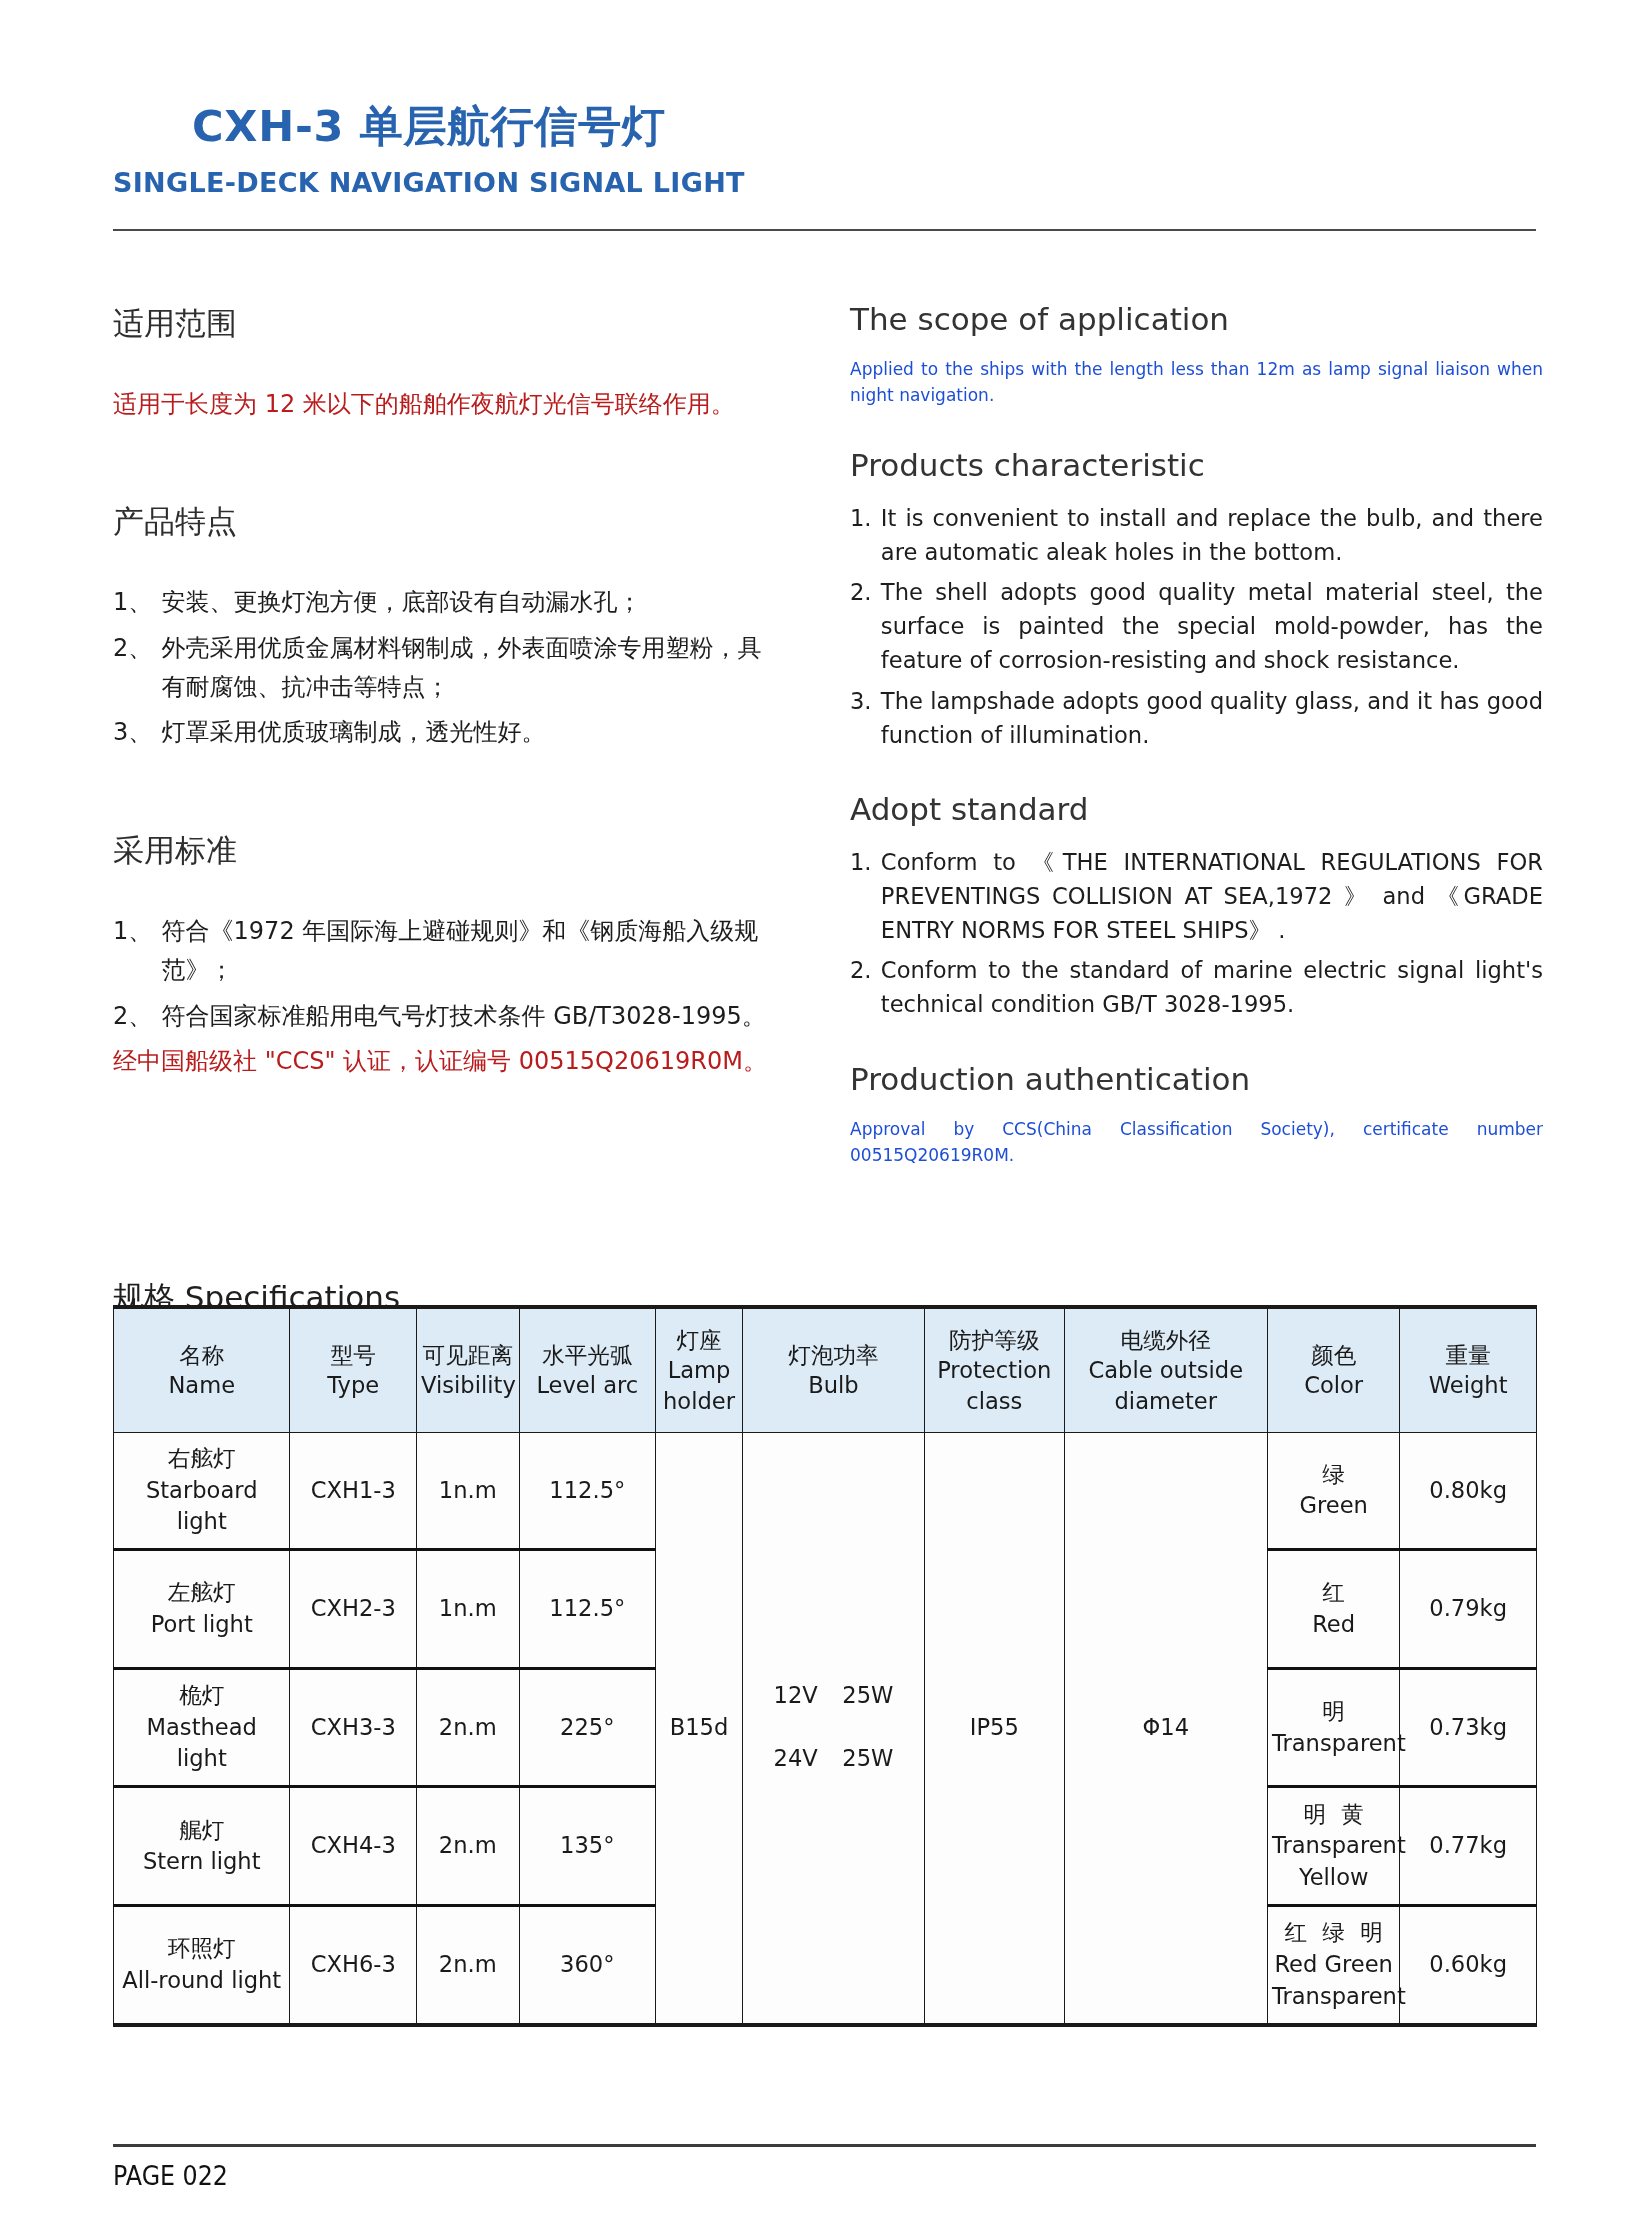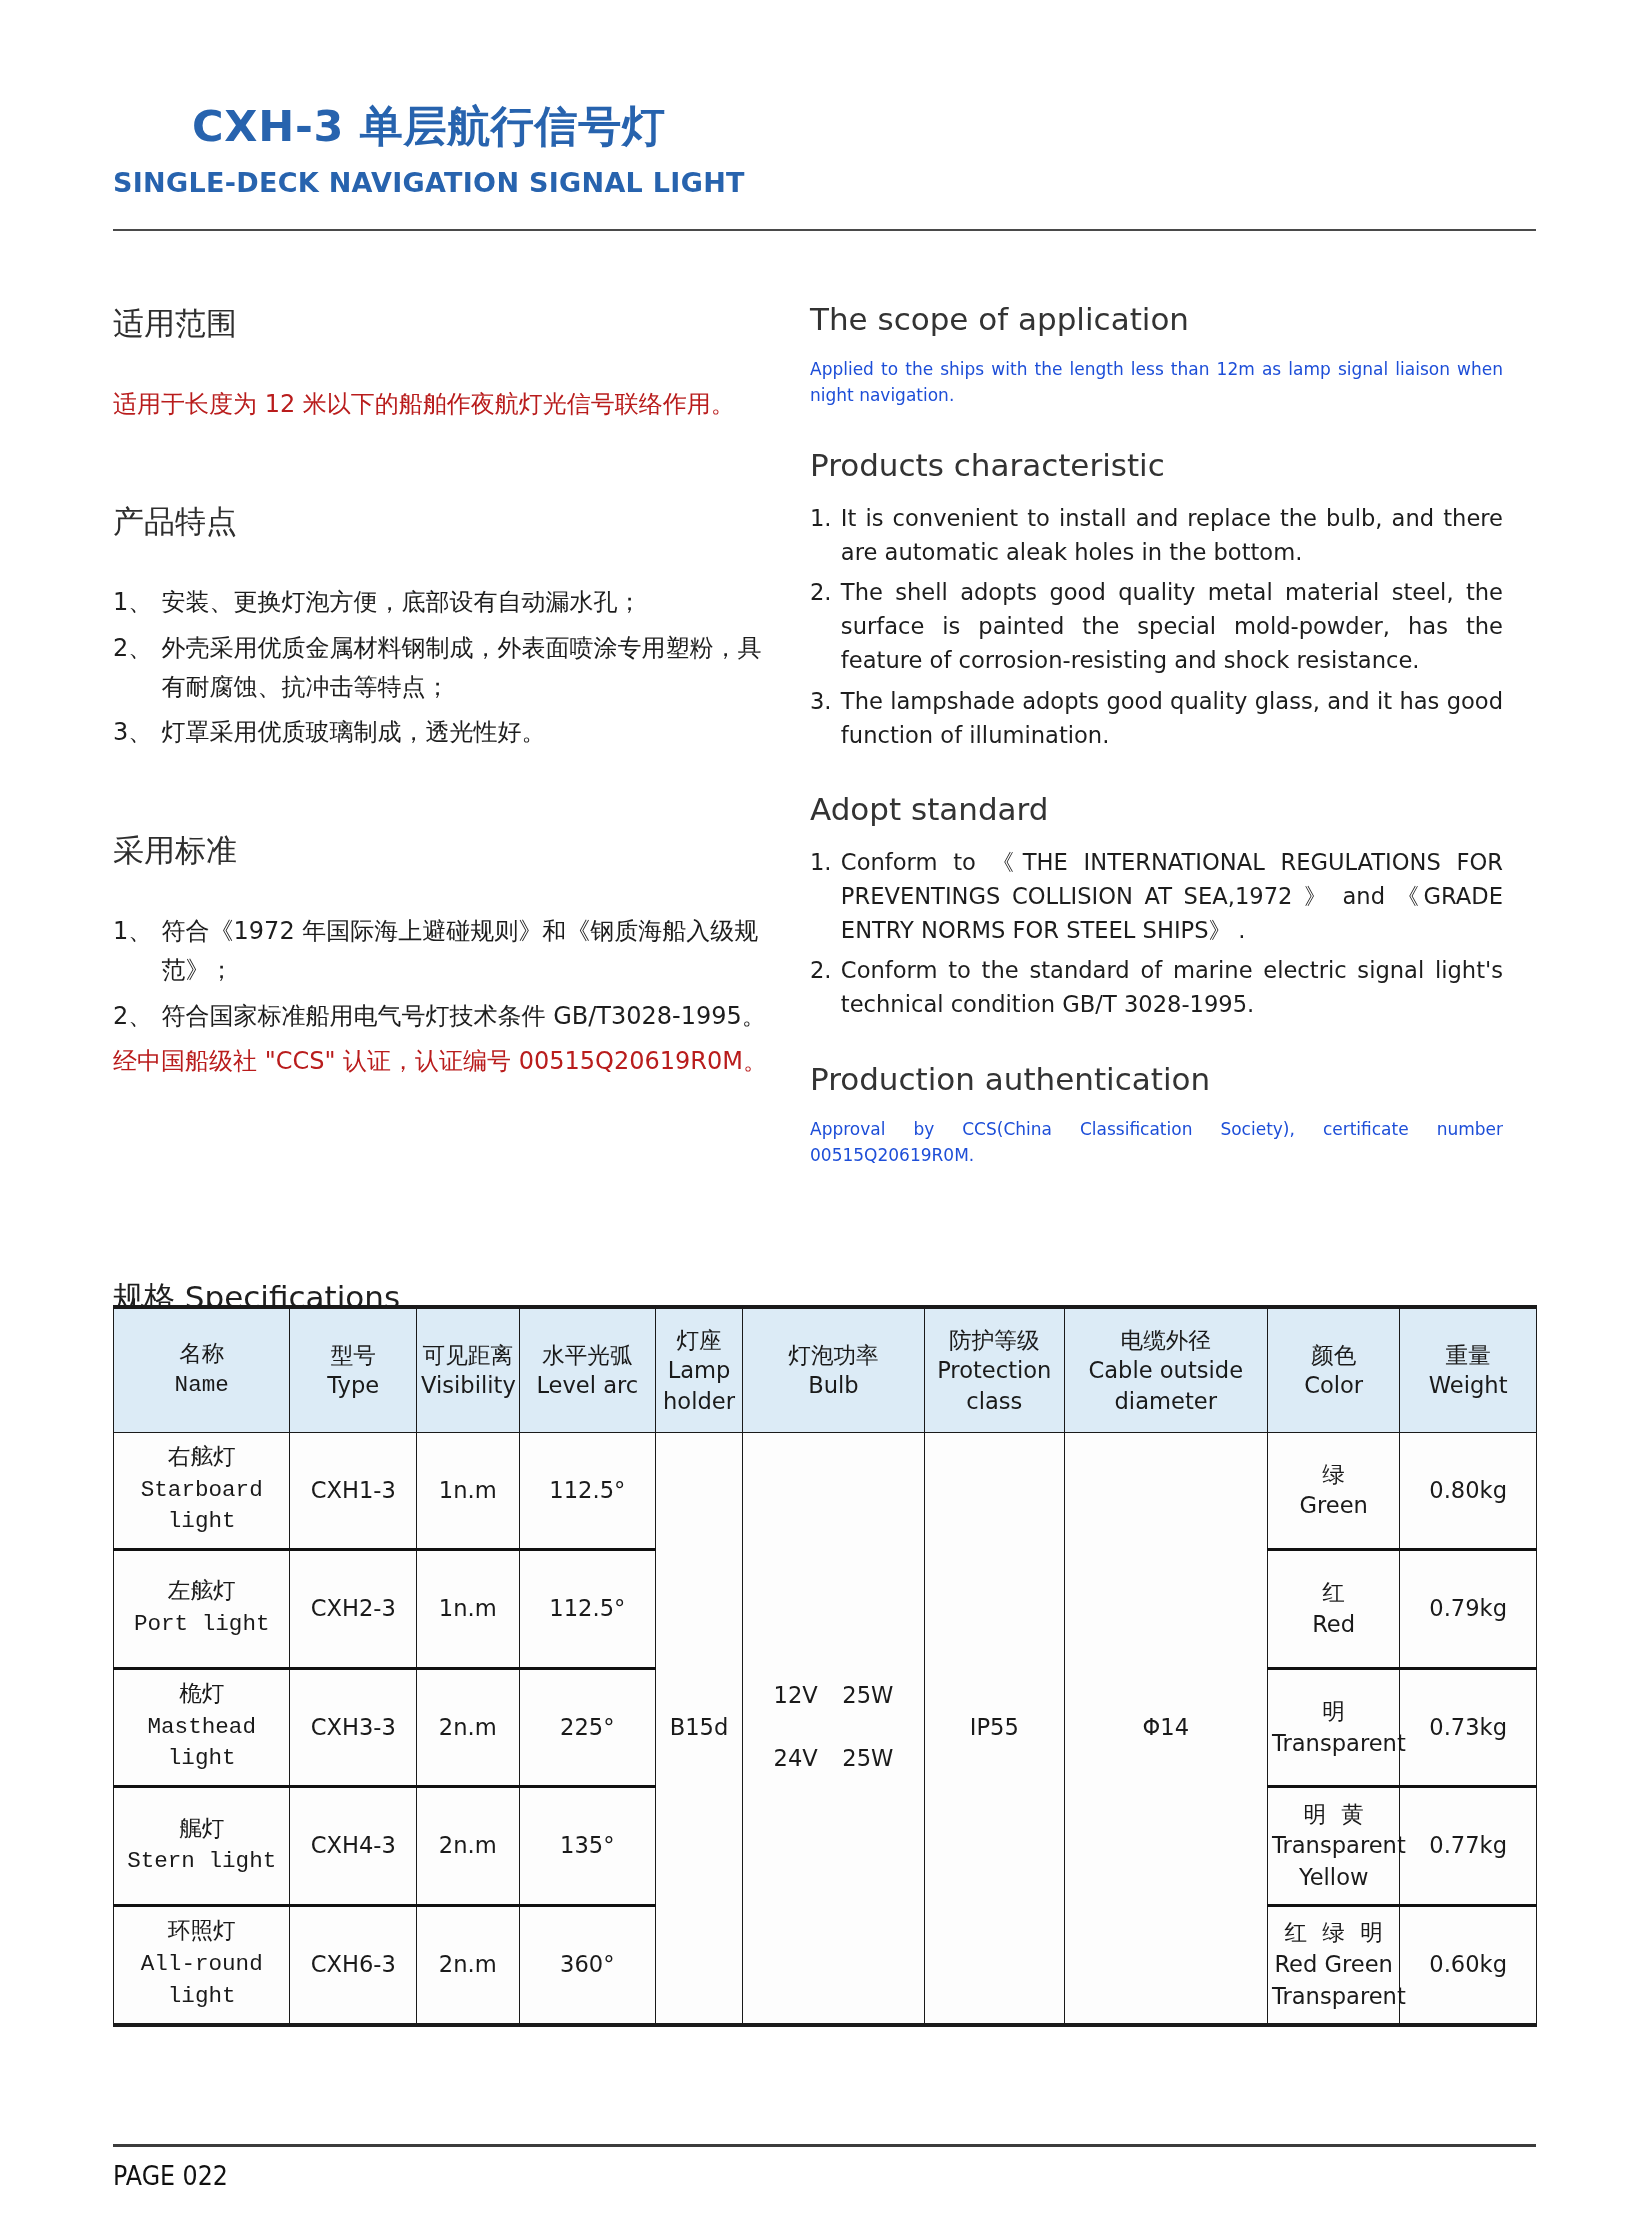--- a/index.html
+++ b/index.html
@@ -12,21 +12,21 @@
     color:#1a1a1a;
     overflow:hidden;
   }
   
   .doc-header{position:absolute;left:113px;top:98px;}
   .doc-title{font-size:43px;font-weight:700;color:#2763ae;letter-spacing:0.7px;text-align:center;}
   .doc-subtitle{font-size:27px;font-weight:600;color:#2763ae;margin-top:10.6px;letter-spacing:0.3px;}
   .rule-top{position:absolute;left:113px;top:229px;width:1423px;height:2px;background:#4a4a4a;}
   
   .col-left{position:absolute;left:113px;top:303px;width:655px;}
-  .col-right{position:absolute;left:810px;top:301px;width:693px;}
+  .col-right{position:absolute;left:850px;top:301px;width:693px;}
   .h-zh{font-size:31px;font-weight:500;color:#2e2e2e;margin:0;}
   .h-en{font-size:31px;font-weight:400;color:#333;margin:0;}
   .body-zh{font-size:24px;line-height:1.6;color:#b91c1c;}
   .body-en{font-size:17px;line-height:1.55;color:#1d4ed8;text-align:justify;}
   .mt-zh{margin-top:78px;}
   .mb-zh{margin-bottom:40px;}
   .mt-en{margin-top:39px;}
   .mb-en{margin-bottom:18.6px;}
   .li{display:flex;margin-bottom:6.7px;}
   .li .num{flex:0 0 auto;white-space:nowrap;padding-right:9.3px;}
@@ -61,21 +61,21 @@
     border:1.3px solid #1a1a1a;
     height:105px;
     font-size:22.6px;
     line-height:1.4;
     text-align:center;
     vertical-align:middle;
     padding:5.3px 4px;
     background:#fdfdfd;
   }
   table.spec tr.sep td{border-top:3.3px solid #111;}
-  th.cell-left, td.cell-left{text-align:left;padding-left:16px;font-family:Liberation Mono, monospace;}
+  th.cell-left, td.cell-left{text-align:left;padding-left:16px;}
   .ws-wide{word-spacing:17.3px;white-space:pre-line;}
   .ws-color{word-spacing:8px;}
   
   .rule-bottom{position:absolute;left:113px;top:2144px;width:1423px;height:2.7px;background:#3c3c3c;}
   .footer-text{position:absolute;left:113px;top:2160px;font-size:27px;color:#111;transform:scaleX(.88);transform-origin:left;}
 </style>
 </head>
 <body>
 
 <div class="page">

